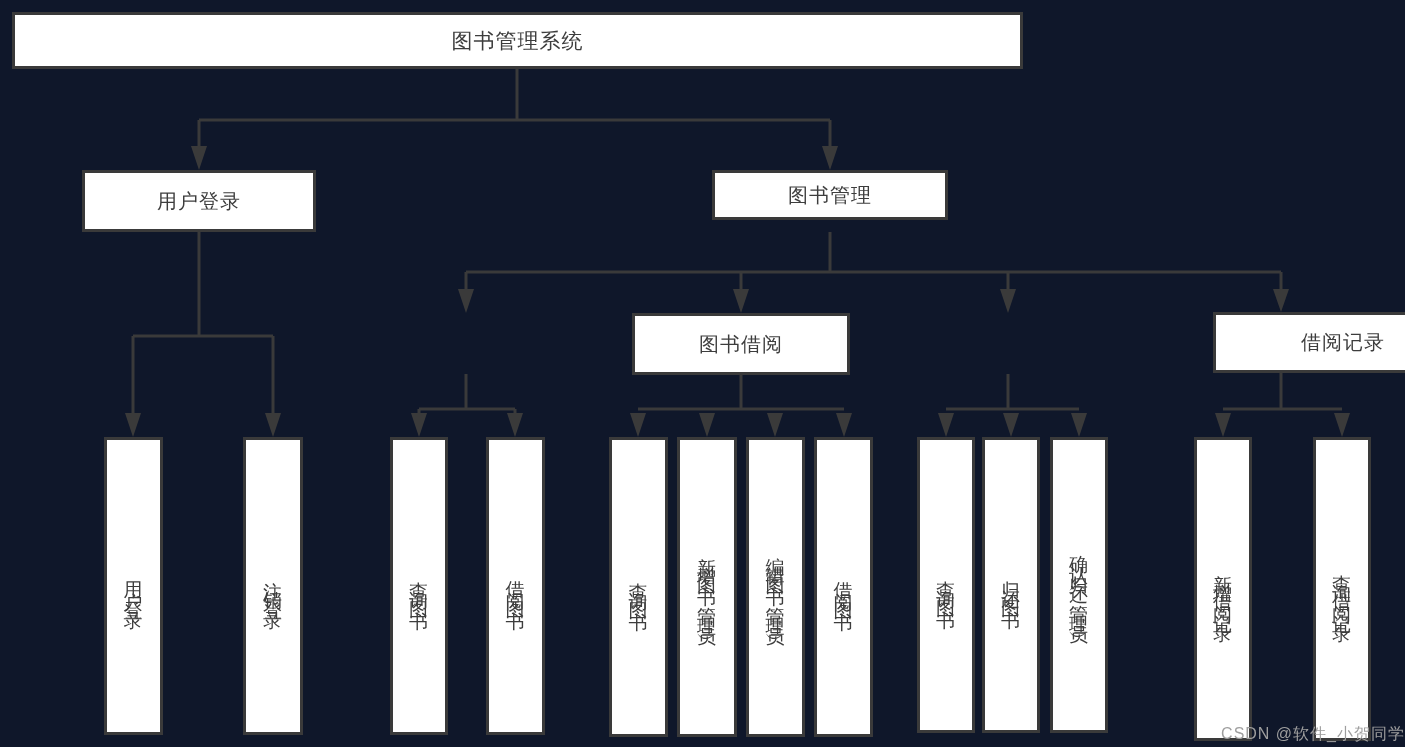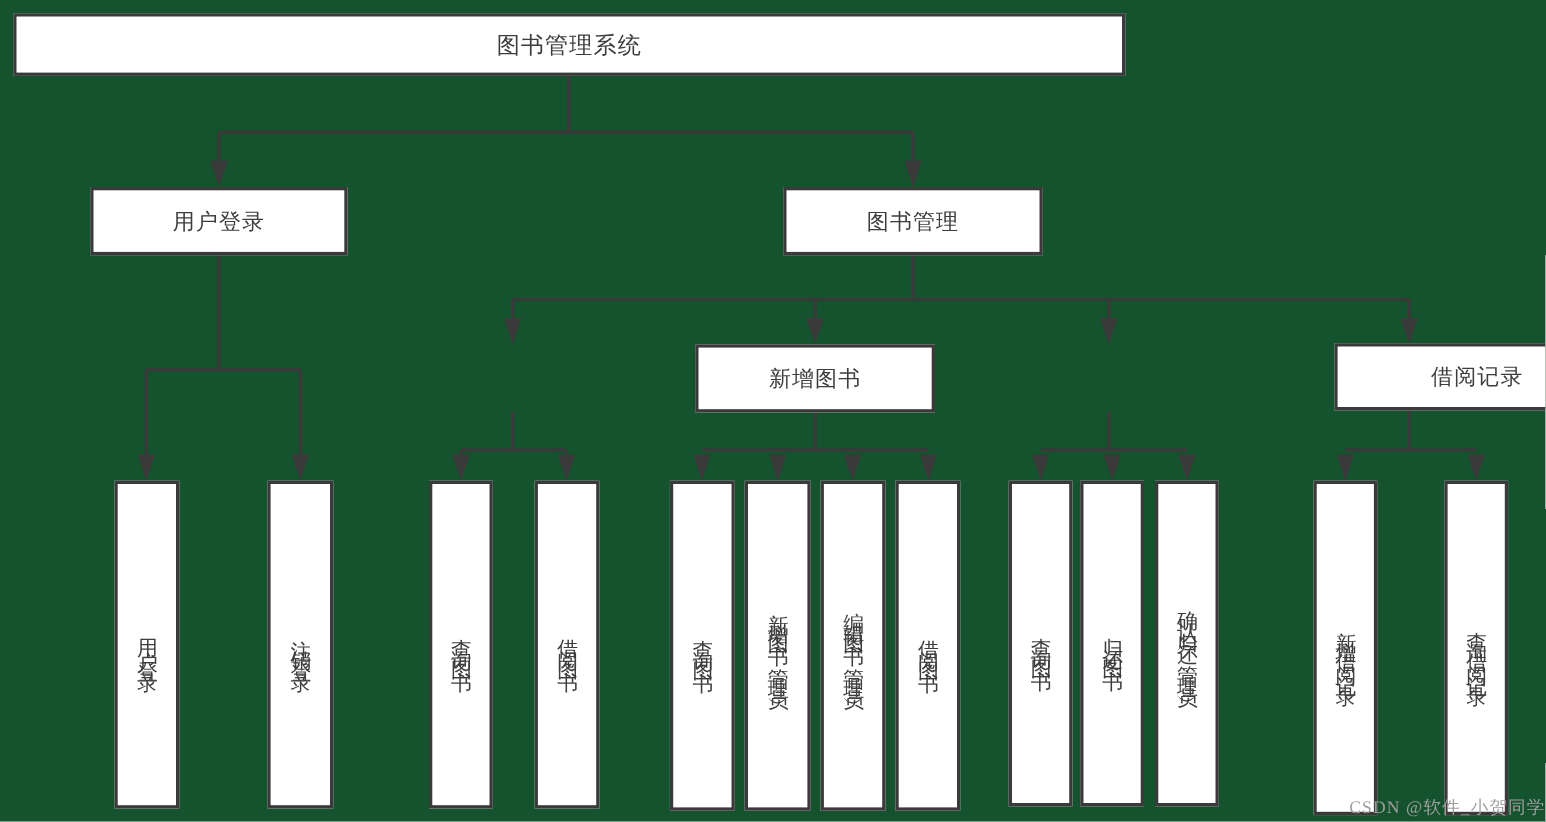--- a/index.html
+++ b/index.html
@@ -1,20 +1,20 @@
 <!DOCTYPE html>
 <html><head>
 <meta charset="utf-8">
 <style>
   html,body{margin:0;padding:0;background:#fff;}
   #stage{
     position:relative;
     width:1405px;height:747px;
-    background:#14532d;
-    font-family:Liberation Serif, serif;
+    background:#0f172a;
+    font-family:Liberation Sans, sans-serif;
     overflow:hidden;
   }
   #wires{position:absolute;left:0;top:0;width:1405px;height:747px;}
   .node{
     position:absolute;
     box-sizing:border-box;
     border:3px solid #3a3a3a;
     background:#ffffff;
     display:flex;
     align-items:center;
@@ -101,26 +101,26 @@
     </g>
   </svg>
 
   <div class="node h root" style="left:12px;top:12px;width:1011px;height:57px">
     <span>图书管理系统</span>
   </div>
 
   <div class="node h" style="left:82px;top:170px;width:234px;height:62px">
     <span>用户登录</span>
   </div>
-  <div class="node h" style="left:712px;top:170px;width:236px;height:62px">
+  <div class="node h" style="left:712px;top:170px;width:236px;height:50px">
     <span>图书管理</span>
   </div>
 
   <div class="node h" style="left:632px;top:313px;width:218px;height:62px">
-    <span>新增图书</span>
+    <span>图书借阅</span>
   </div>
   <div class="node h" style="left:1213px;top:312px;width:260px;height:61px">
     <span>借阅记录</span>
   </div>
 
   <div class="node leaf" style="left:104px;top:437px;width:59px;height:298px">
     <span>用户登录</span>
   </div>
   <div class="node leaf" style="left:243px;top:437px;width:60px;height:298px">
     <span>注销登录</span>

